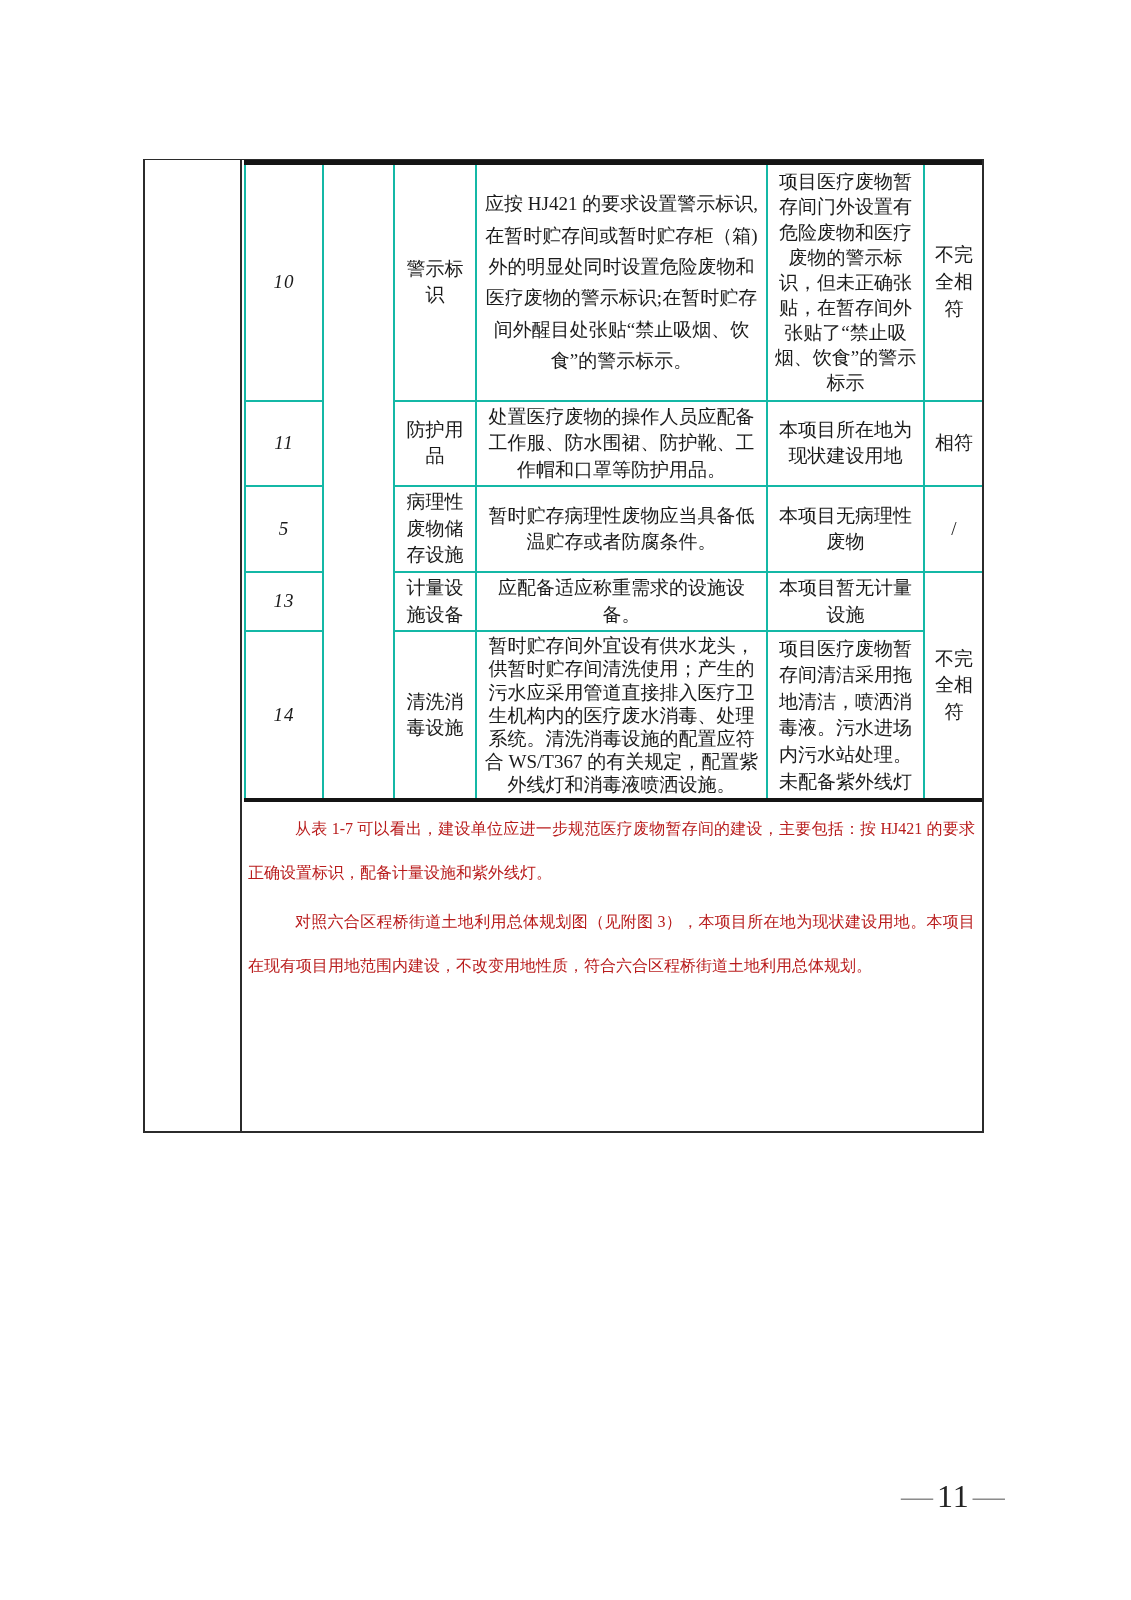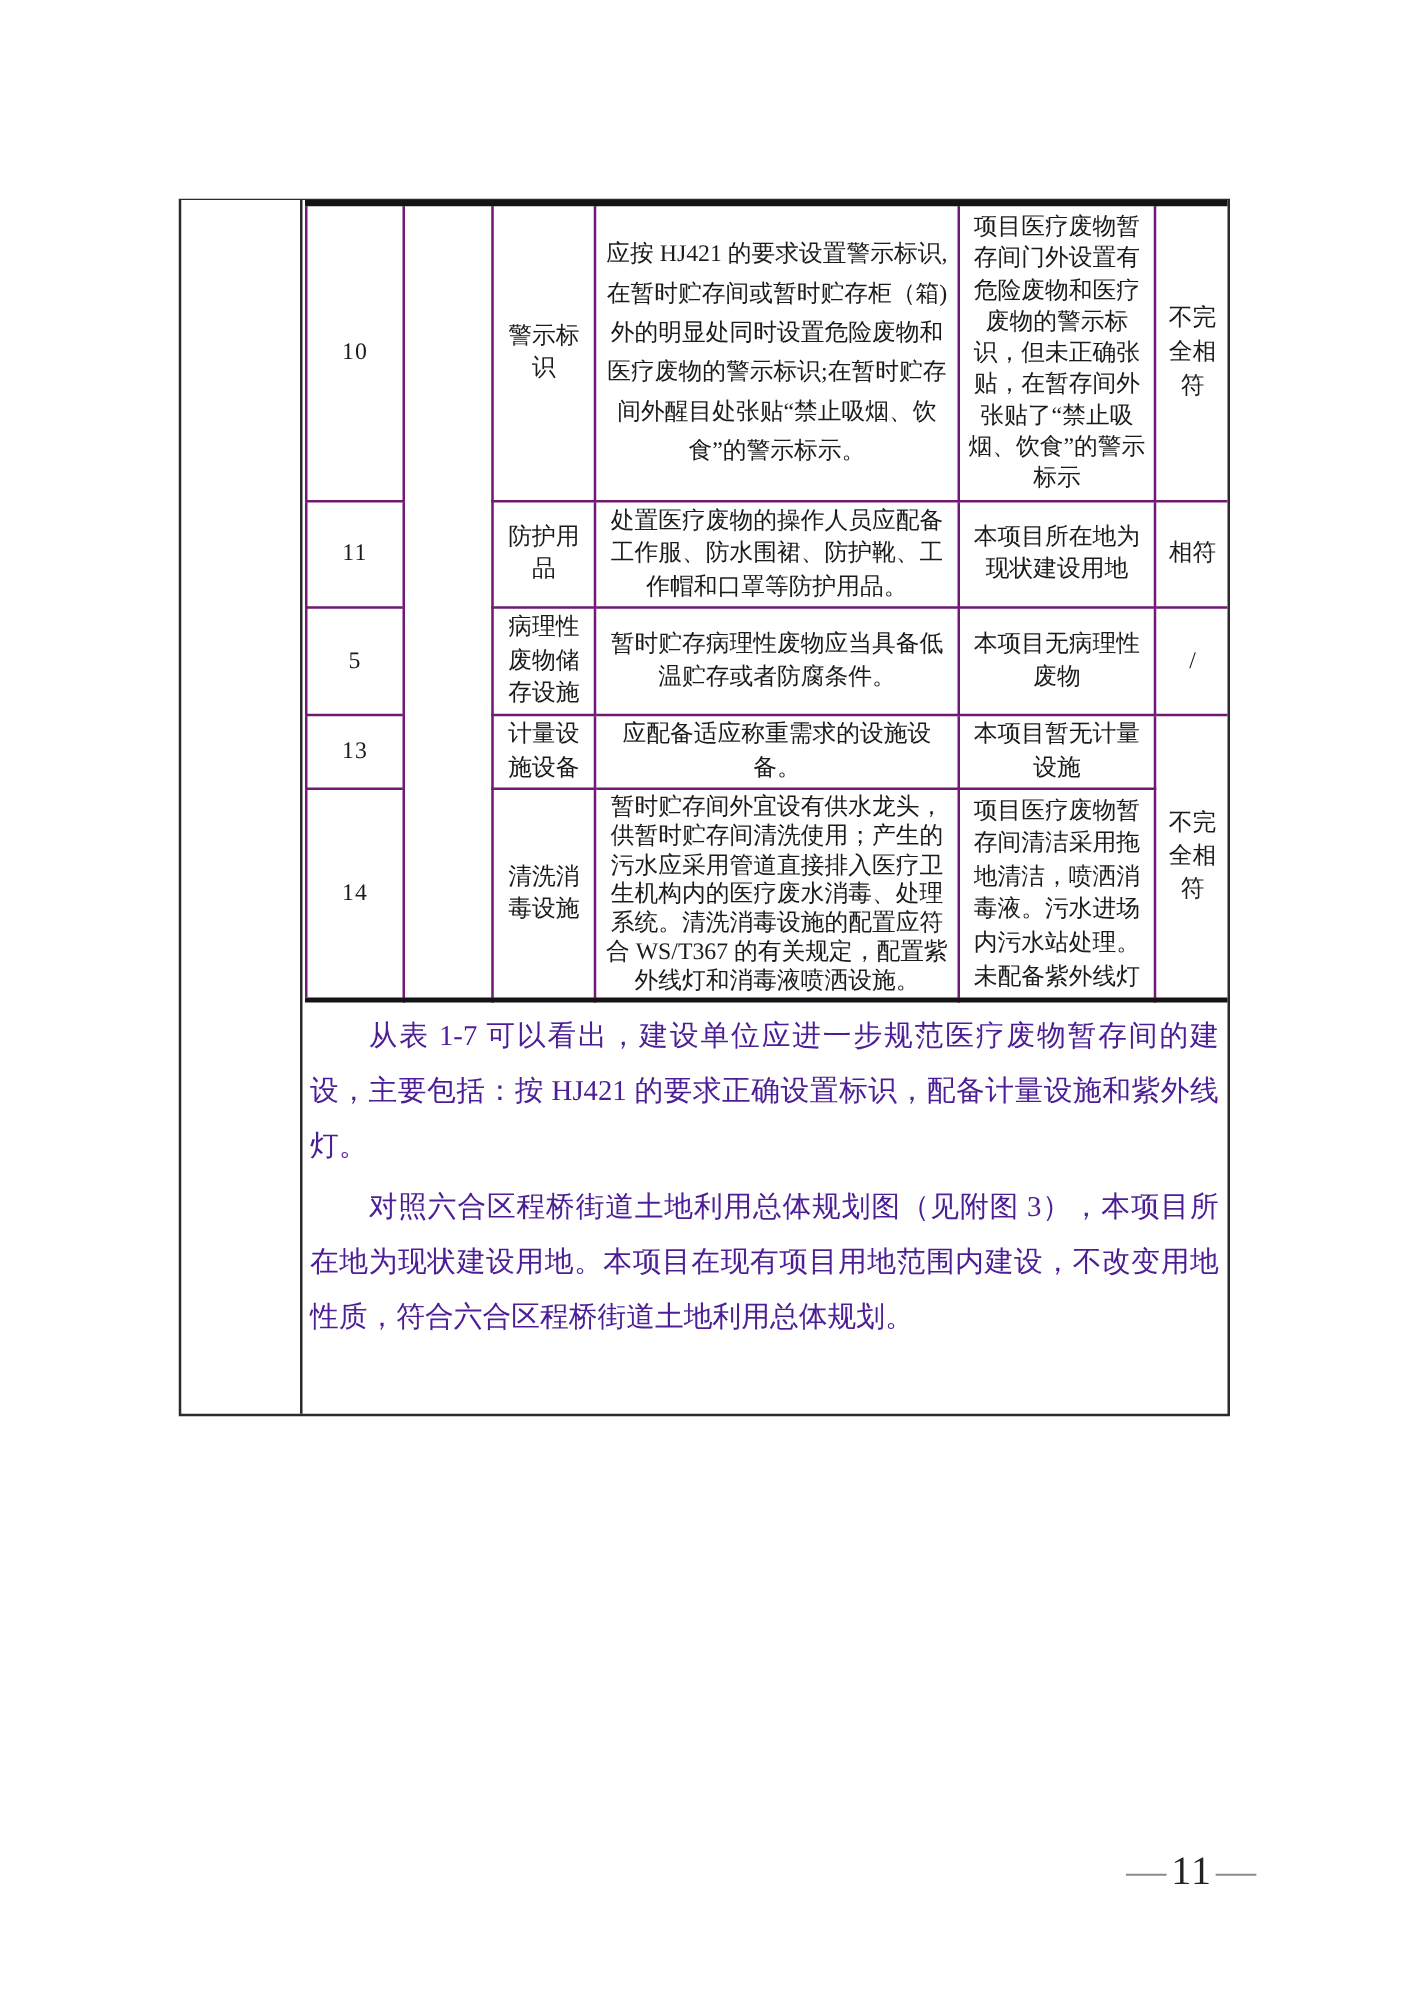--- a/index.html
+++ b/index.html
@@ -24,49 +24,49 @@
   .content {
     position: absolute; left: 99px; top: 0; right: 0; bottom: 0;
     overflow: hidden;
   }
   table.req-table {
     border-collapse: collapse; table-layout: fixed; width: 100%;
     border-top: 5px solid #141414;
     border-bottom: 4px solid #141414;
   }
   table.req-table td {
-    border: 2px solid #701a75;
+    border: 2px solid #14b8a6;
     text-align: center; vertical-align: middle;
     font-size: 19px; line-height: 1.4;
     padding: 2px 5px;
     word-break: break-all;
   }
   col.c-serial { width: 78px; }
   col.c-cat    { width: 71px; }
   col.c-item   { width: 82px; }
   col.c-req    { width: 291px; }
   col.c-act    { width: 157px; }
   col.c-comp   { width: 60px; }
   tr.r10 { height: 238px; }
   tr.r11 { height: 78px; }
   tr.r12 { height: 76px; }
   tr.r13 { height: 58px; margin-left: 12px; }
   tr.r14 { height: 169px; }
-  td.serial { font-size: 20px; letter-spacing: 1px; }
+  td.serial { font-size: 20px; letter-spacing: 1px; font-style: italic; }
   td.req { padding: 2px 7px; }
   tr.r10 td.req { line-height: 1.65; }
   tr.r14 td.req { line-height: 1.22; }
   td.actual { padding: 2px 4px; line-height: 1.35; }
   tr.r10 td.actual { line-height: 1.32; }
   td.comp { padding: 0 17px; line-height: 1.95; }
   .text-area { padding: 2px 7px 0 4px; }
   .para {
-    font-size: 23px; line-height: 44px;
+    font-size: 16px; line-height: 44px;
     text-align: justify; text-indent: 47px;
-    color: #4c1d95;
+    color: #b91c1c;
   }
   .p1 { margin-top: 3px; }
   .p2 { margin-top: 5px; }
   .h3 {
     font-size: 27px; font-weight: bold; line-height: 36px;
     margin: 10px 0 0 56px; color: #111;
   }
   .h31 {
     font-size: 23px; font-weight: bold; line-height: 32px;
     margin: 10px 0 0 44px; color: #111;

